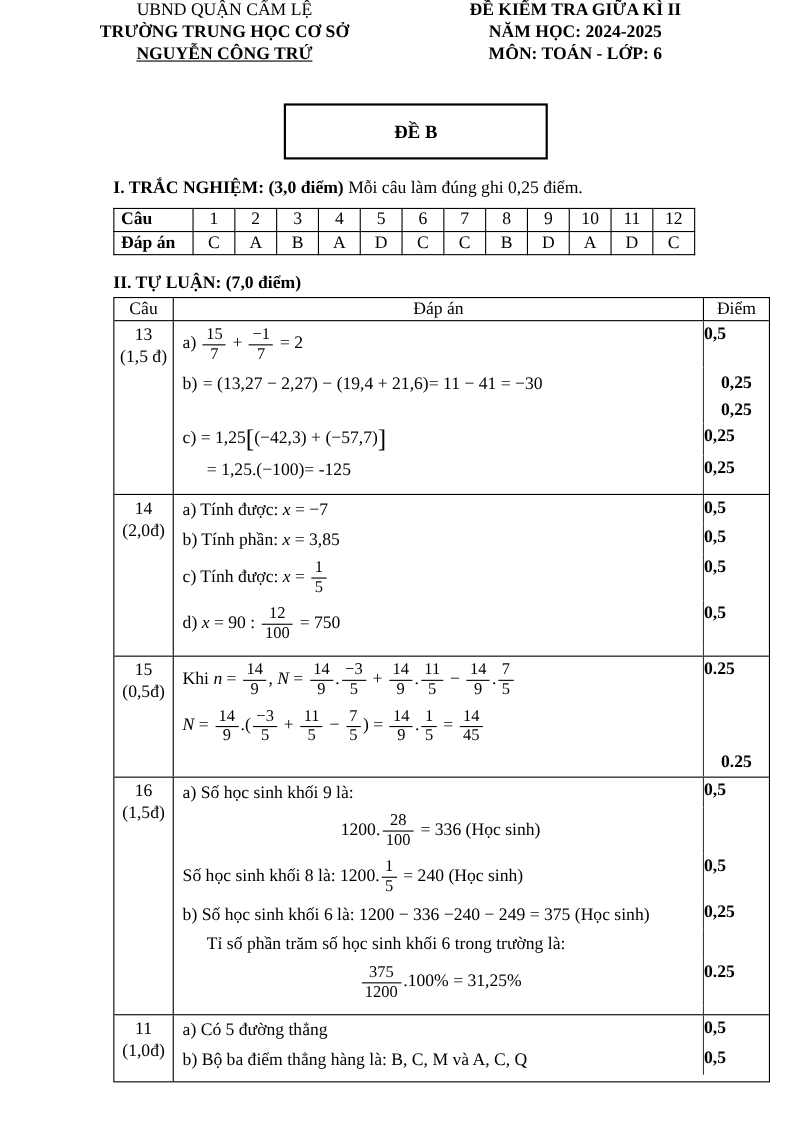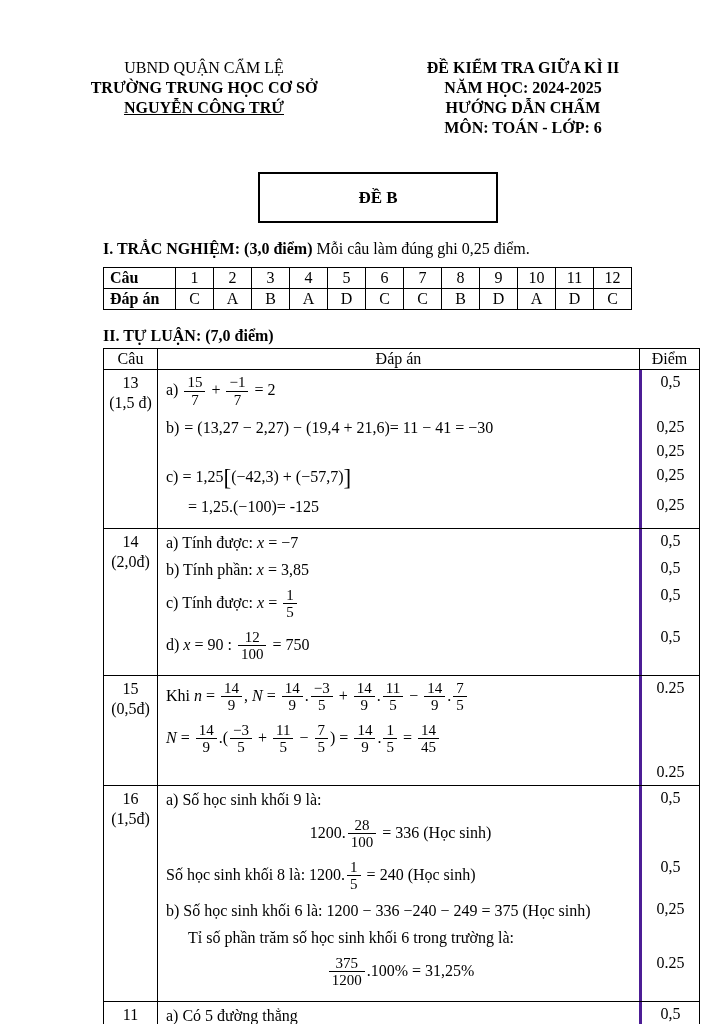--- a/index.html
+++ b/index.html
@@ -1,21 +1,21 @@
 <!DOCTYPE html>
 <html><head>
 <meta charset="utf-8">
 <style>
   * { box-sizing: border-box; margin: 0; padding: 0; }
   body { width: 724px; height: 1024px; background: #fff; color: #000;
          font-family: "Liberation Serif", serif; font-size: 16px; }
   .page { position: relative; width: 724px; height: 1024px; background: #fff; overflow: hidden; }
 
   
-  .header { display: flex; padding-top: 58px; }
+  .header { display: flex; }
   .hdr-left { width: 268px; margin-left: 70px; text-align: center; line-height: 20px; }
   .hdr-right { width: 300px; margin-left: 35px; text-align: center; line-height: 20px; font-weight: bold; }
   .hdr-left .l2, .hdr-left .l3 { font-weight: bold; }
   .hdr-left .l3 { text-decoration: underline; }
 
   
   .debox { width: 240px; height: 51px; border: 2px solid #000; margin: 34px 0 0 258px;
            display: flex; align-items: center; justify-content: center; font-weight: bold; font-size: 17px; }
 
   
@@ -36,21 +36,21 @@
 
   .trow { display: flex; border-bottom: 1px solid #000; }
   .trow:last-child { border-bottom: none; }
   .cell-cau { width: 54px; border-right: 1px solid #000; text-align: center; padding-top: 3px; line-height: 20px; }
   .cell-rest { flex: 1; display: flex; flex-direction: column; }
   .lineunit { display: flex; }
   .lineunit.fill { flex: 1; min-height: 8px; }
   .lcontent { flex: 1; padding: 3px 4px 3px 8px; line-height: 21px; }
   .lcontent.center { text-align: center; }
   .lcontent.ind { padding-left: 30px; }
-  .lpoint { width: 60px; border-left: 3px solid #4c1d95; text-align: center; padding-top: 3px; }
+  .lpoint { width: 60px; border-left: 1px solid #4c1d95; padding-top: 3px; font-weight: bold; }
   .lpoint.bottom { display: flex; align-items: flex-end; justify-content: center; padding-bottom: 4px; }
 
   .lgroup { display: flex; }
   .llabel { display: flex; align-items: center; padding-right: 5px; }
   .lcol { display: flex; flex-direction: row; }
   .subunit { min-height: 24px; display: flex; align-items: center; }
   .pcol { display: flex; flex-direction: column; width: 100%; }
   .ppt { height: 24px; display: flex; align-items: center; justify-content: center; }
 
   .frac { display: inline-flex; flex-direction: column; vertical-align: middle; text-align: center;
@@ -70,21 +70,20 @@
 
   <div class="header">
     <div class="hdr-left">
       <div class="l1">UBND QUẬN CẨM LỆ</div>
       <div class="l2">TRƯỜNG TRUNG HỌC CƠ SỞ</div>
       <div class="l3">NGUYỄN CÔNG TRỨ</div>
     </div>
     <div class="hdr-right">
       <div>ĐỀ KIỂM TRA GIỮA KÌ II</div>
       <div>NĂM HỌC: 2024-2025</div>
-      <div>HƯỚNG DẪN CHẤM</div>
       <div>MÔN: TOÁN - LỚP: 6</div>
     </div>
   </div>
 
   <div class="debox">ĐỀ B</div>
 
   <div class="sec1-heading">
     <span class="bold">I. TRẮC NGHIỆM: (3,0 điểm)</span><span> Mỗi câu làm đúng ghi 0,25 điểm.</span>
   </div>
 

